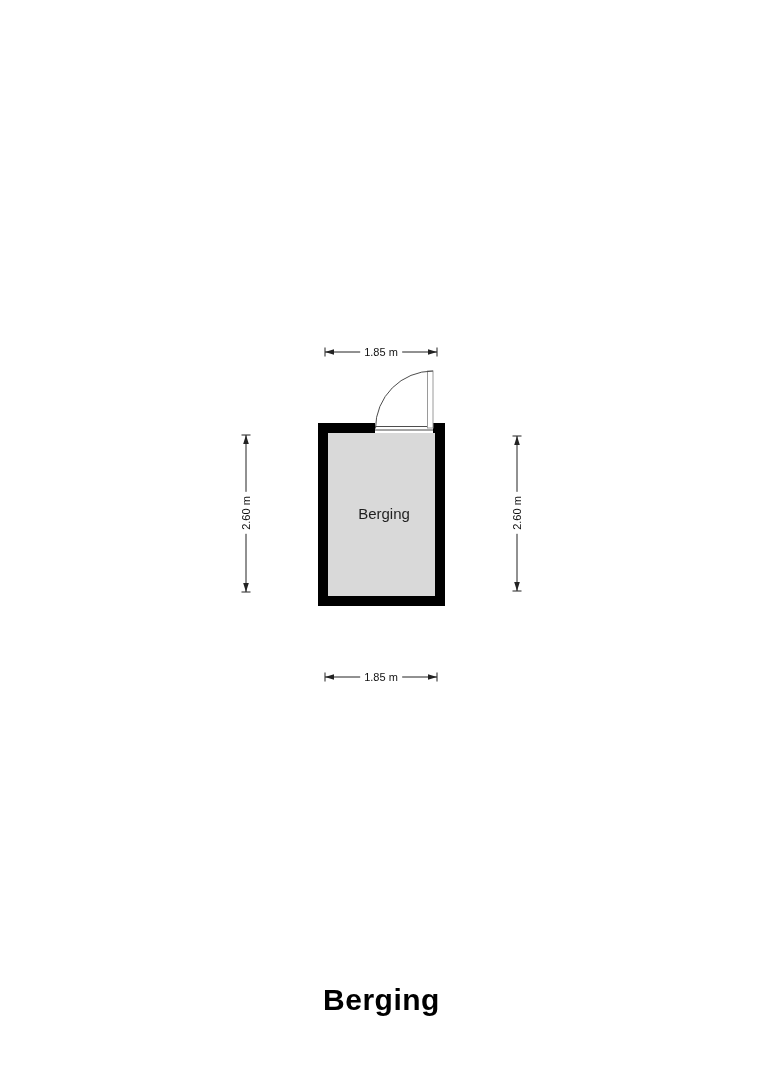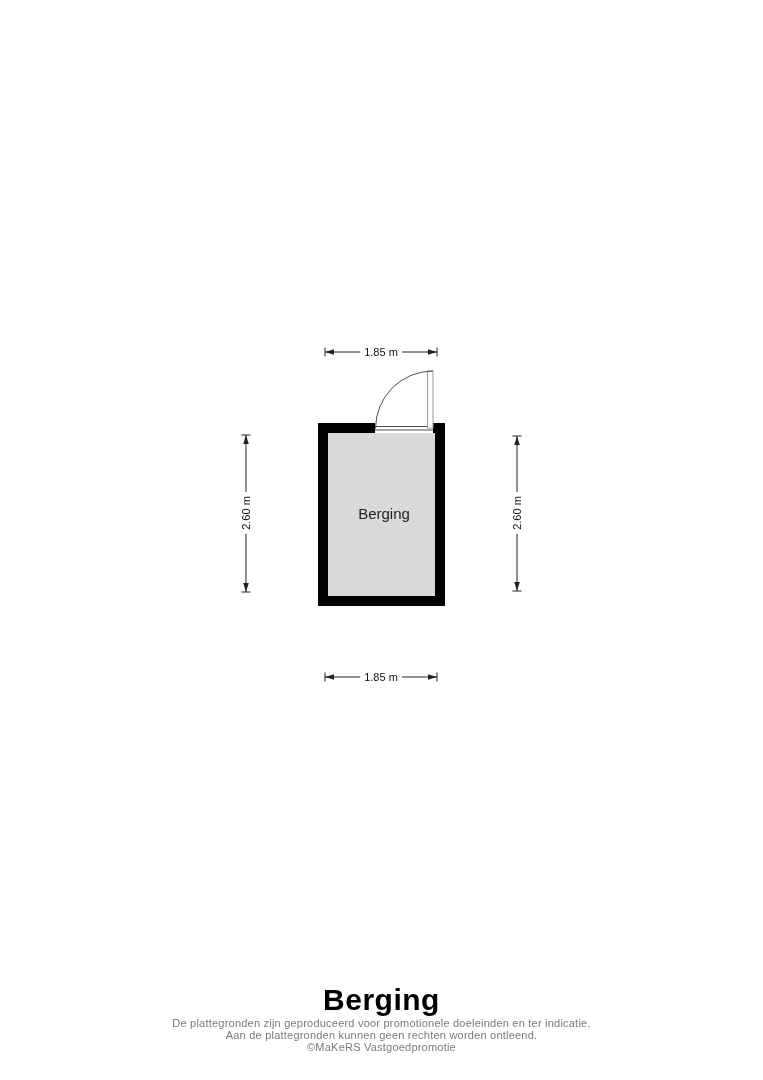--- a/index.html
+++ b/index.html
@@ -116,19 +116,14 @@
   </svg>
 
   <span class="dim-label" style="left:381px; top:352px;">1.85 m</span>
   <span class="dim-label" style="left:381px; top:677px;">1.85 m</span>
   <span class="dim-label vertical" style="left:246px; top:513px;">2.60 m</span>
   <span class="dim-label vertical" style="left:517px; top:513px;">2.60 m</span>
 
   <span class="room-label">Berging</span>
 
   <div class="plan-title">Berging</div>
-  <div class="disclaimer">
-    <div>De plattegronden zijn geproduceerd voor promotionele doeleinden en ter indicatie.</div>
-    <div>Aan de plattegronden kunnen geen rechten worden ontleend.</div>
-    <div>©MaKeRS Vastgoedpromotie</div>
-  </div>
 
 </div>
 
 </body></html>

